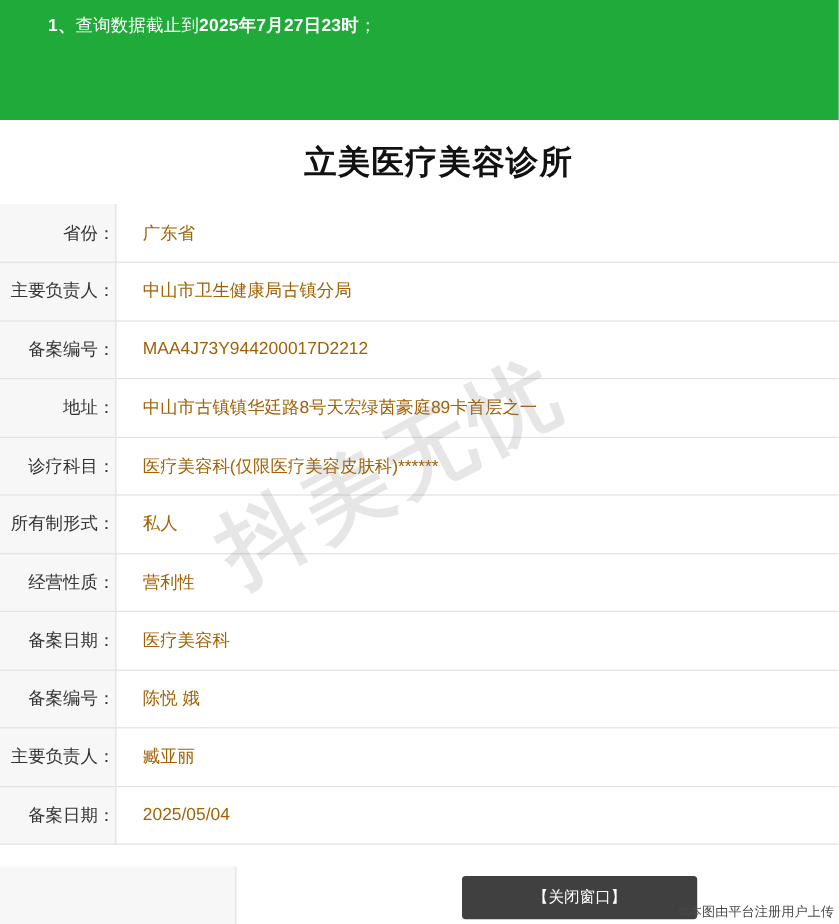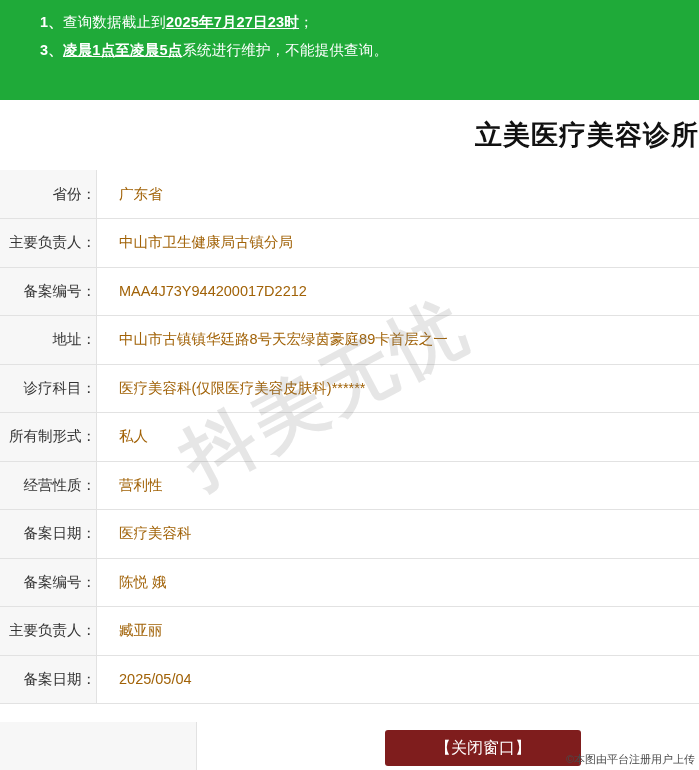--- a/index.html
+++ b/index.html
@@ -27,29 +27,28 @@
     font-size: 14.5px;
     line-height: 28px;
     white-space: nowrap;
     letter-spacing: 0.2px;
   }
   .notice-line .num {
     font-weight: 700;
   }
   .notice-line .bold {
     font-weight: 700;
-    text-decoration: underline;
   }
 
   
   .title-wrap {
     height: 70px;
     display: flex;
     align-items: center;
-    justify-content: flex-end;
+    justify-content: center;
     padding-left: 32px;
     box-sizing: border-box;
   }
   .doc-title {
     font-size: 27px;
     font-weight: 700;
     color: #111111;
     letter-spacing: 1px;
   }
 
@@ -124,25 +123,25 @@
     height: 48px;
     background: #f7f7f7;
     border-right: 1px solid #e2e2e2;
   }
   .close-button {
     position: absolute;
     left: 385px;
     top: 8px;
     width: 196px;
     height: 36px;
-    background: #7f1d1d;
+    background: #404040;
     color: #ffffff;
     border: none;
     border-radius: 3px;
-    font-size: 16px;
+    font-size: 13px;
     font-family: "Liberation Sans", "DejaVu Sans", sans-serif;
     cursor: pointer;
     text-align: center;
     line-height: 36px;
     padding: 0;
   }
   .credit {
     position: absolute;
     right: 4px;
     bottom: 3px;
@@ -152,23 +151,20 @@
     margin-left: 39px;
   }
 </style>
 </head>
 <body>
 
 <div class="notice-banner">
   <div class="notice-line">
     <span class="num">1、</span><span>查询数据截止到</span><span class="bold">2025年7月27日23时</span><span>；</span>
   </div>
-  <div class="notice-line">
-    <span class="num">3、</span><span class="bold">凌晨1点至凌晨5点</span><span>系统进行维护，不能提供查询。</span>
-  </div>
 </div>
 
 <div class="title-wrap">
   <div class="doc-title">立美医疗美容诊所</div>
 </div>
 
 <div class="table-shift">
   <table class="info-table">
     <tbody>
       <tr>

